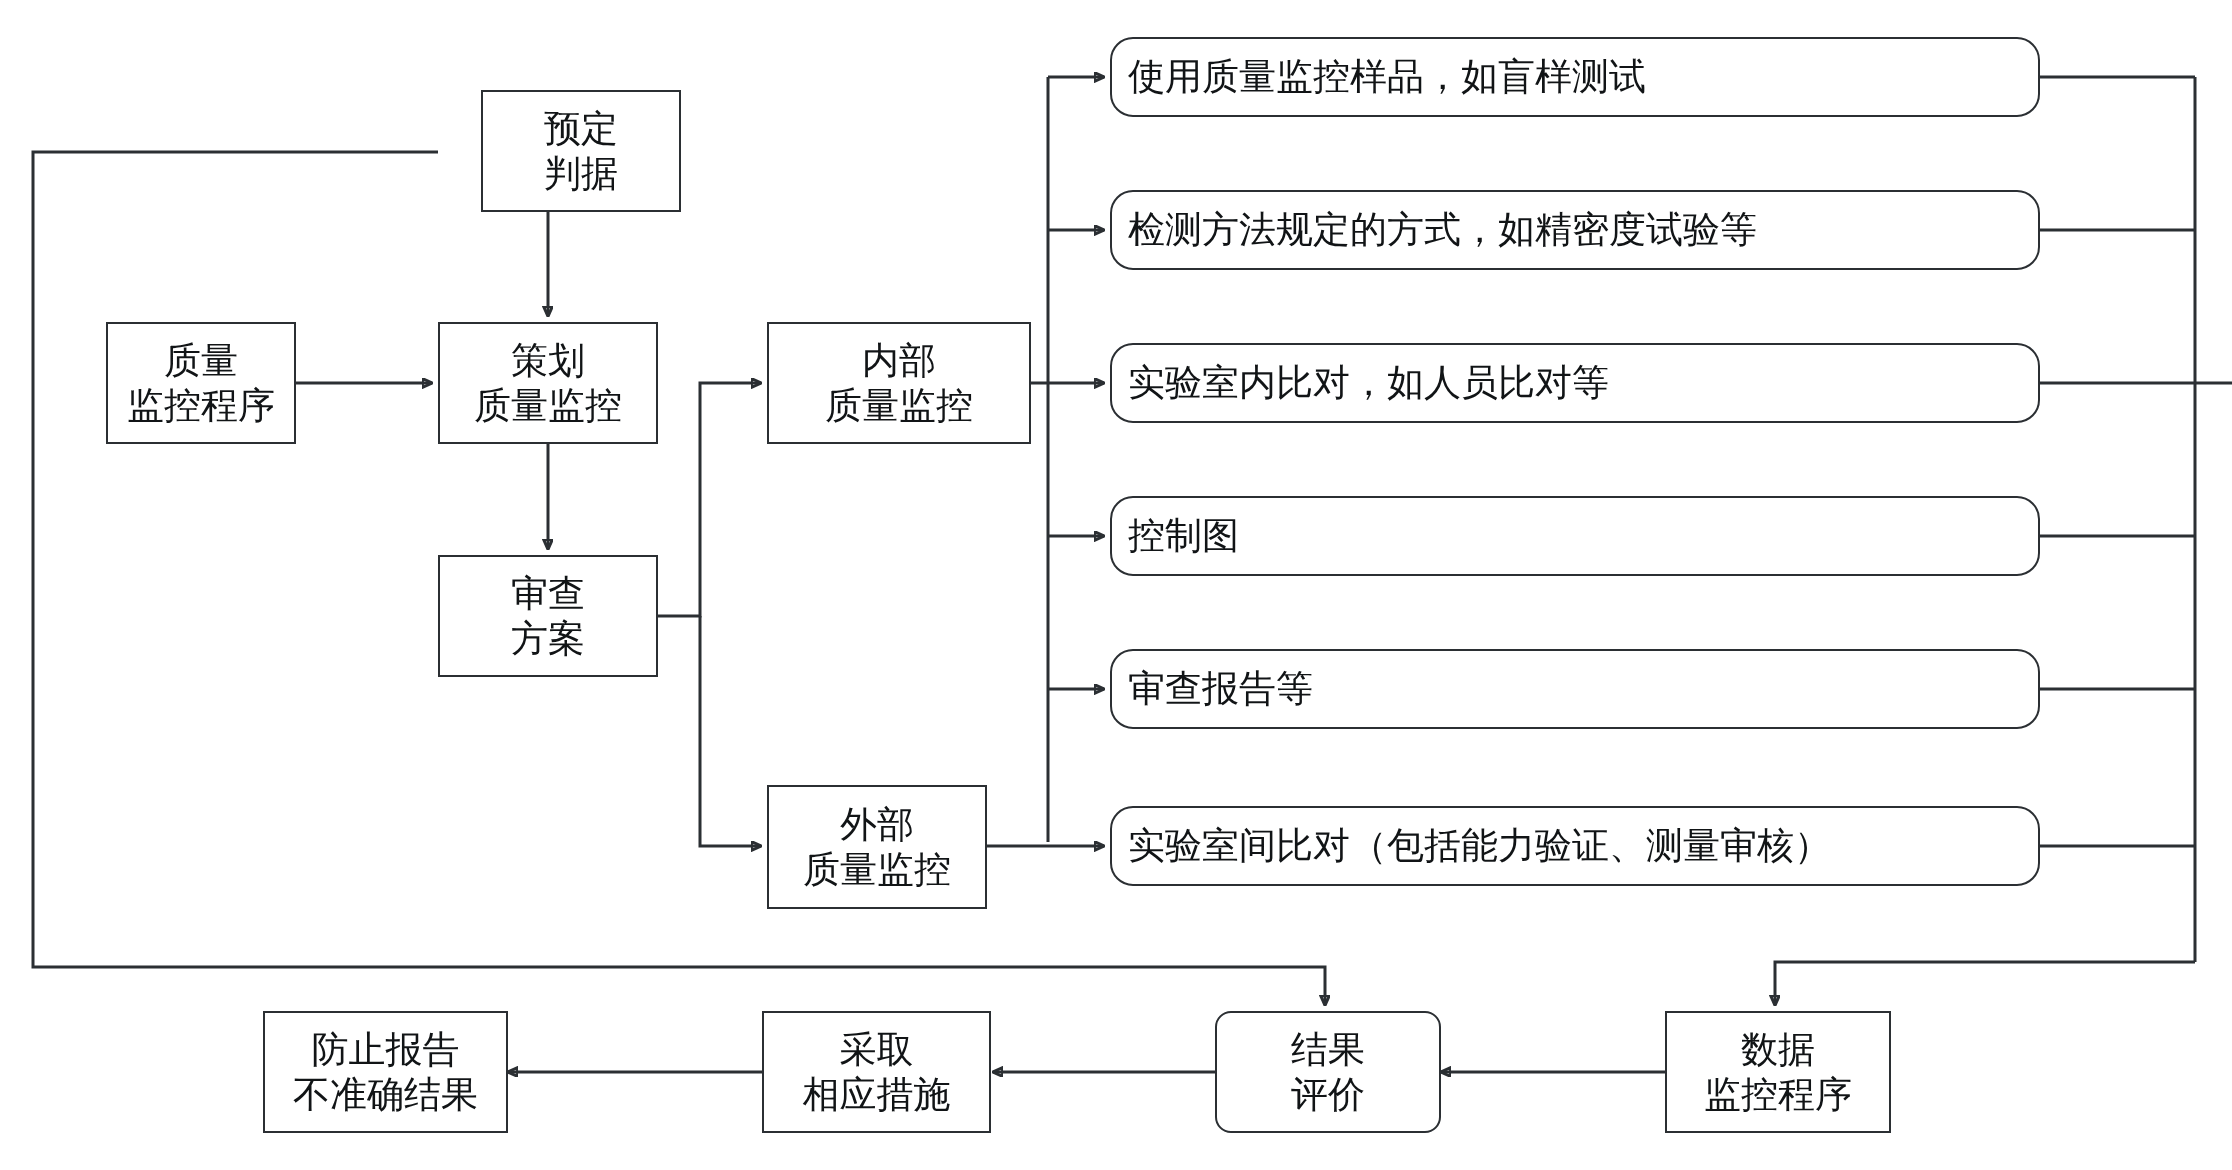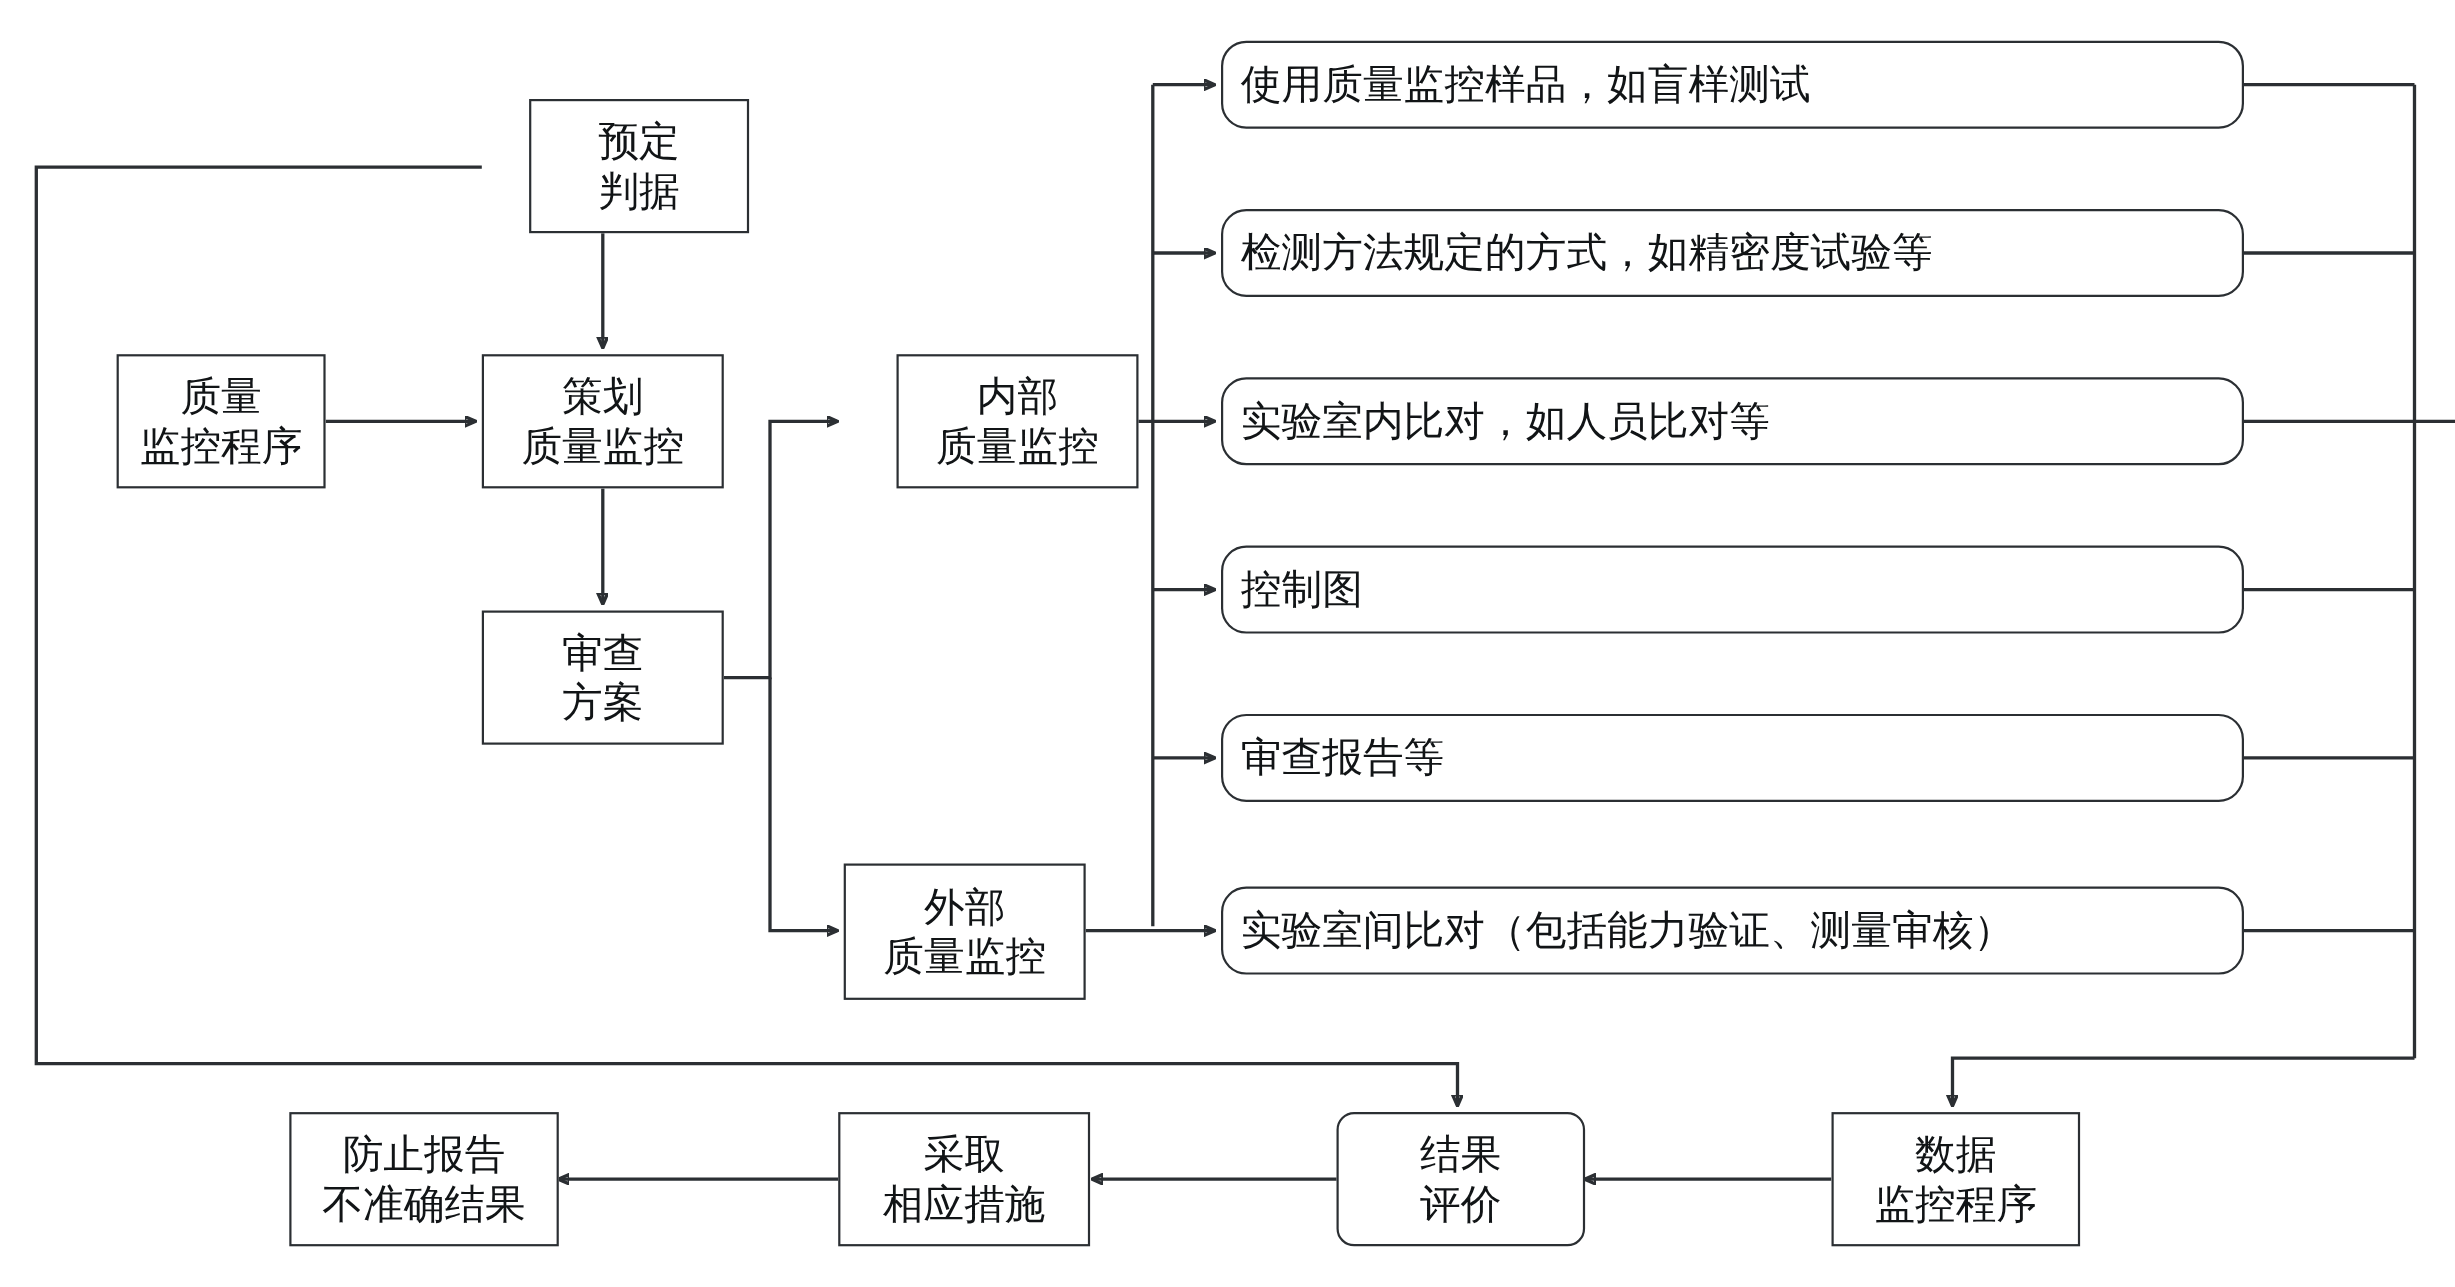--- a/index.html
+++ b/index.html
@@ -102,21 +102,21 @@
 
   <div class="node" style="left:106px;top:322px;width:190px;height:122px;">质量
 监控程序</div>
 
   <div class="node" style="left:438px;top:322px;width:220px;height:122px;">策划
 质量监控</div>
 
   <div class="node" style="left:438px;top:555px;width:220px;height:122px;">审查
 方案</div>
 
-  <div class="node" style="left:767px;top:322px;width:220px;height:122px;margin-left:48px;">内部
+  <div class="node" style="left:767px;top:322px;width:264px;height:122px;">内部
 质量监控</div>
 
   <div class="node" style="left:767px;top:785px;width:220px;height:124px;">外部
 质量监控</div>
 
   <div class="node wide" style="left:1110px;top:37px;width:930px;height:80px;">使用质量监控样品，如盲样测试</div>
 
   <div class="node wide" style="left:1110px;top:190px;width:930px;height:80px;">检测方法规定的方式，如精密度试验等</div>
 
   <div class="node wide" style="left:1110px;top:343px;width:930px;height:80px;">实验室内比对，如人员比对等</div>

